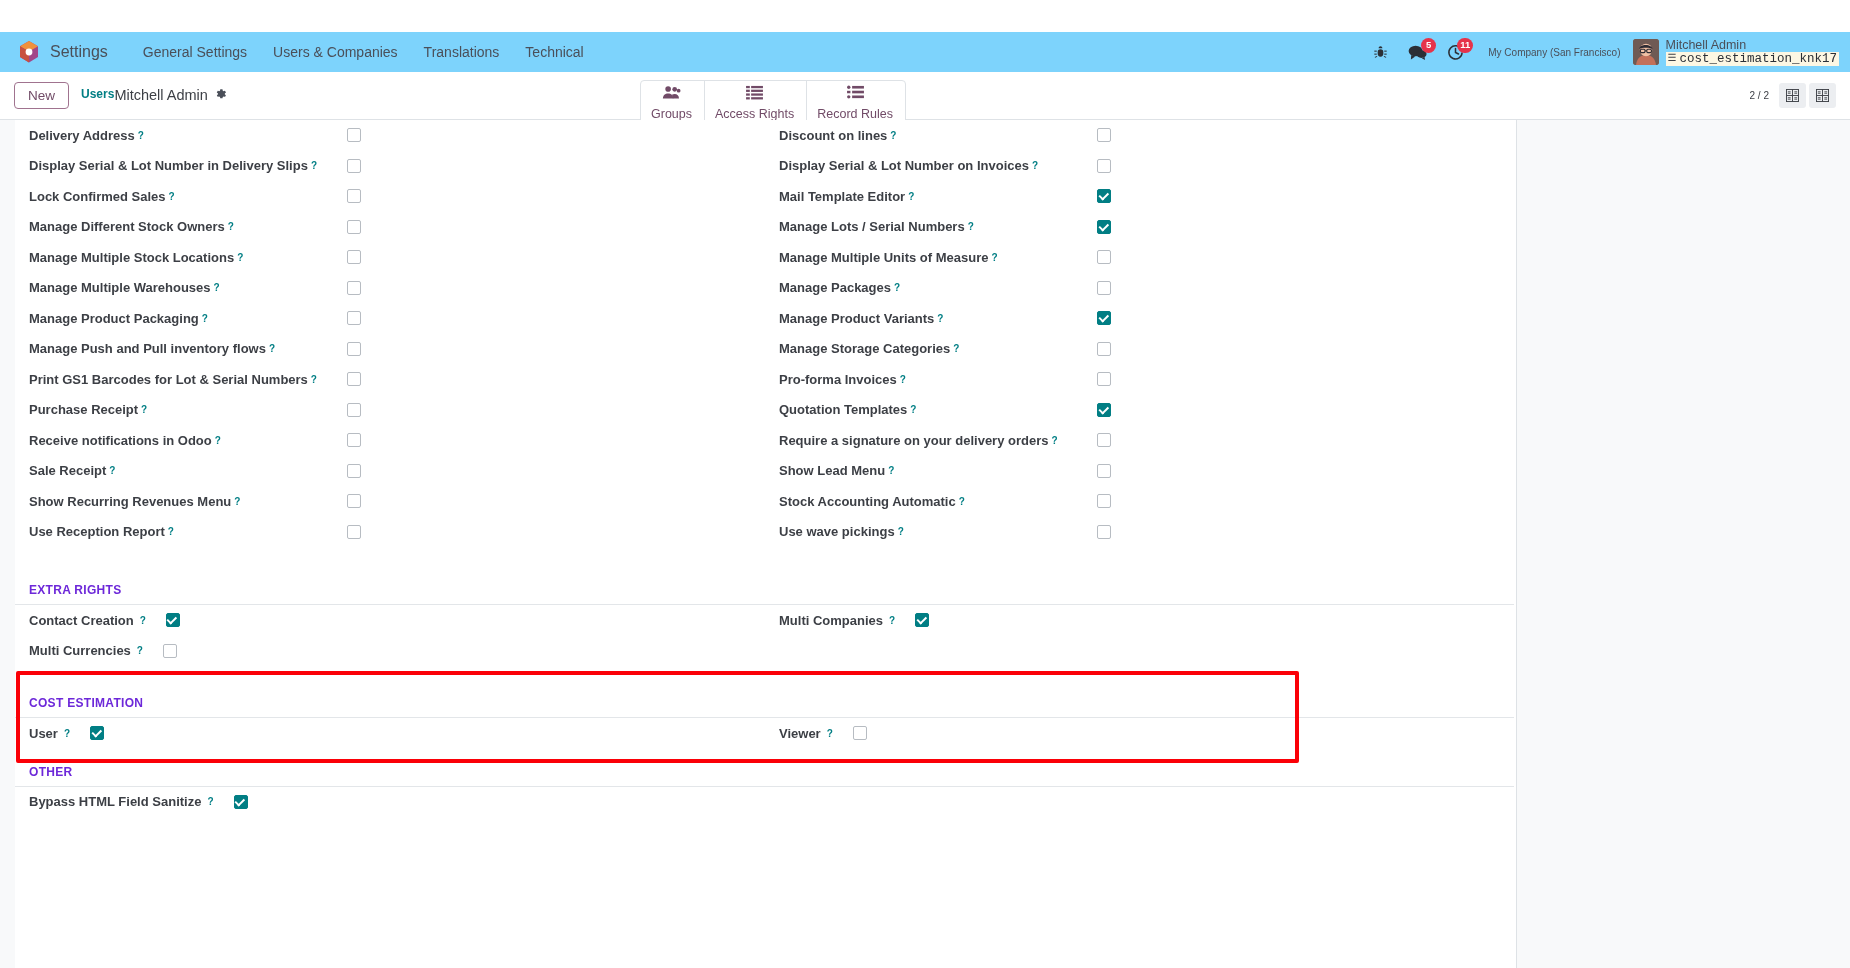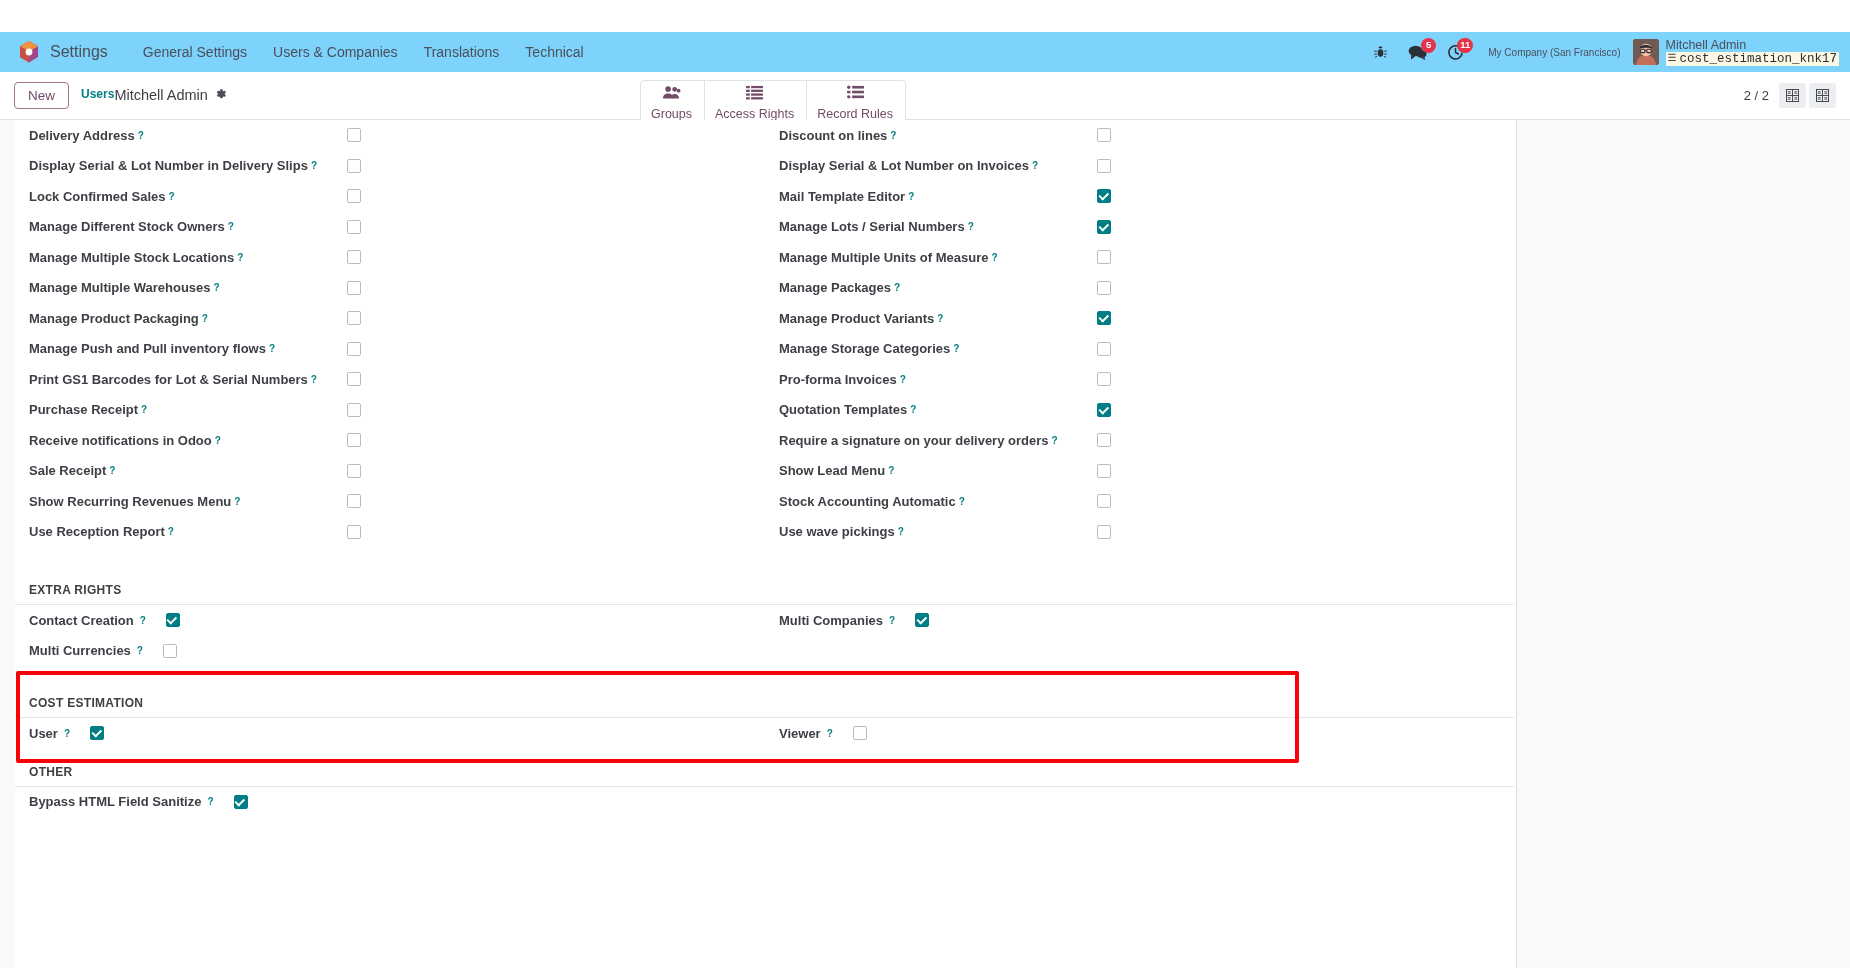--- a/index.html
+++ b/index.html
@@ -171,21 +171,21 @@
   .stat-label { font-size: 12.5px; color: #714b67; font-weight: 400; }
   .stat-value { font-size: 12.5px; color: #3b82f6; }
   .stat-ico { color: #714b67; display: flex; align-items: center; }
 
   .cp-right {
     margin-left: auto;
     display: flex;
     align-items: center;
     gap: 10px;
   }
-  .pager { font-size: 13px; color: #3c3f45; white-space: nowrap; }
+  .pager { font-size: 10px; color: #3c3f45; white-space: nowrap; }
   .view-switch { display: flex; gap: 3px; }
   .view-btn {
     width: 27px; height: 25px;
     background: #eceef1;
     border-radius: 3px;
     display: flex;
     align-items: center;
     justify-content: center;
     cursor: pointer;
     color: #3c3f45;
@@ -258,21 +258,21 @@
     width: 7px; height: 4px;
     border-left: 2px solid #fff;
     border-bottom: 2px solid #fff;
     transform: rotate(-45deg) translate(0px, -1px);
   }
 
   
   .group-head {
     font-size: 12px;
     font-weight: 700;
-    color: #404040;
+    color: #6d28d9;
     letter-spacing: 0.3px;
     padding: 0 0 7px 14px;
     border-bottom: 1px solid #e3e6e9;
     margin-right: 2px;
   }
   .spacer-lg { height: 36px; }
   .spacer-sm { height: 16px; }
 
   .inline-row {
     display: flex;

